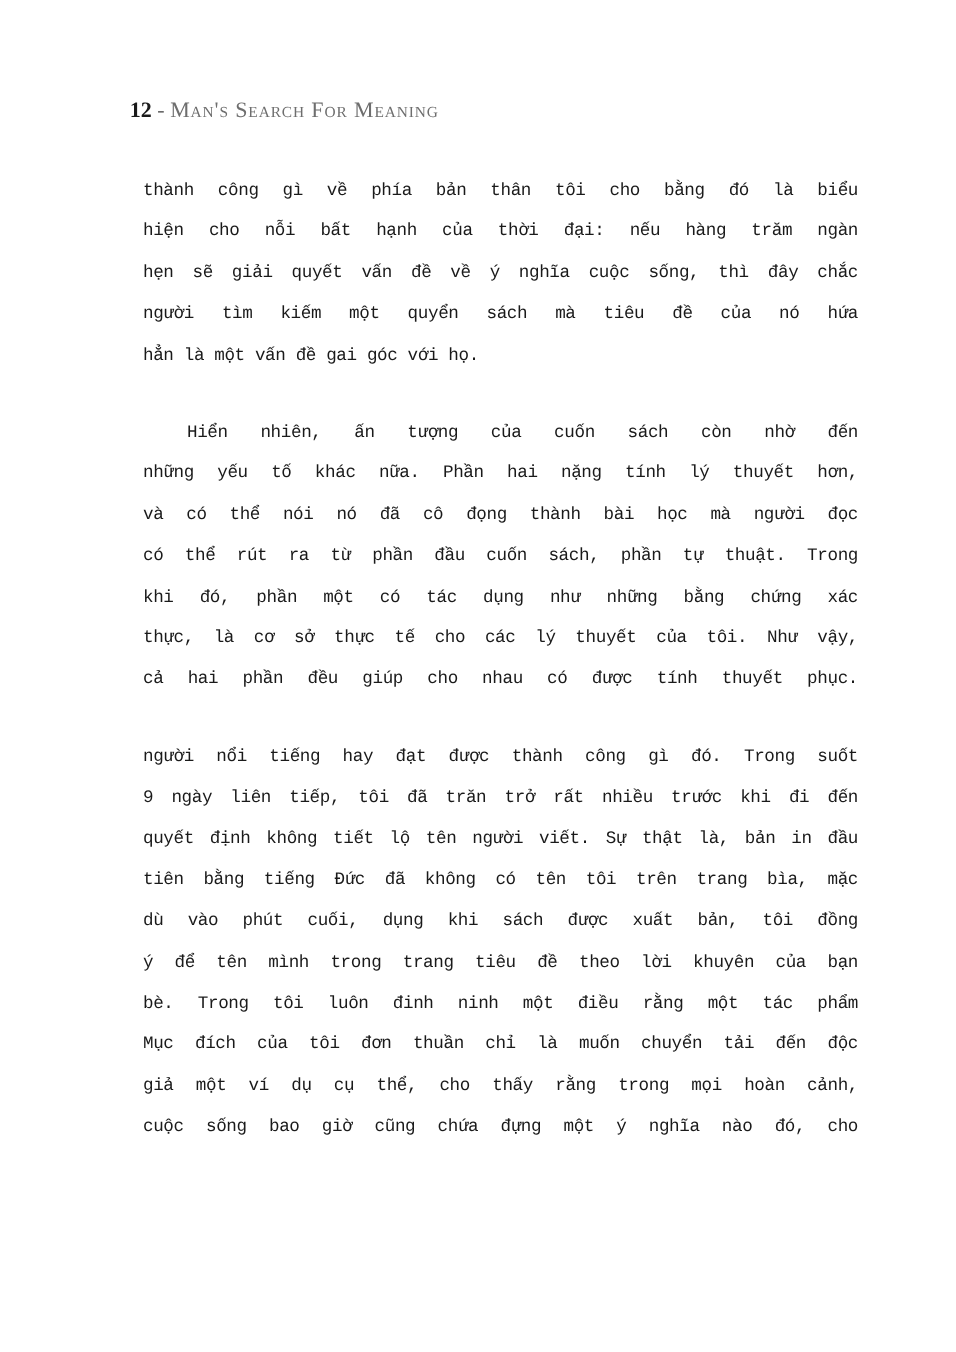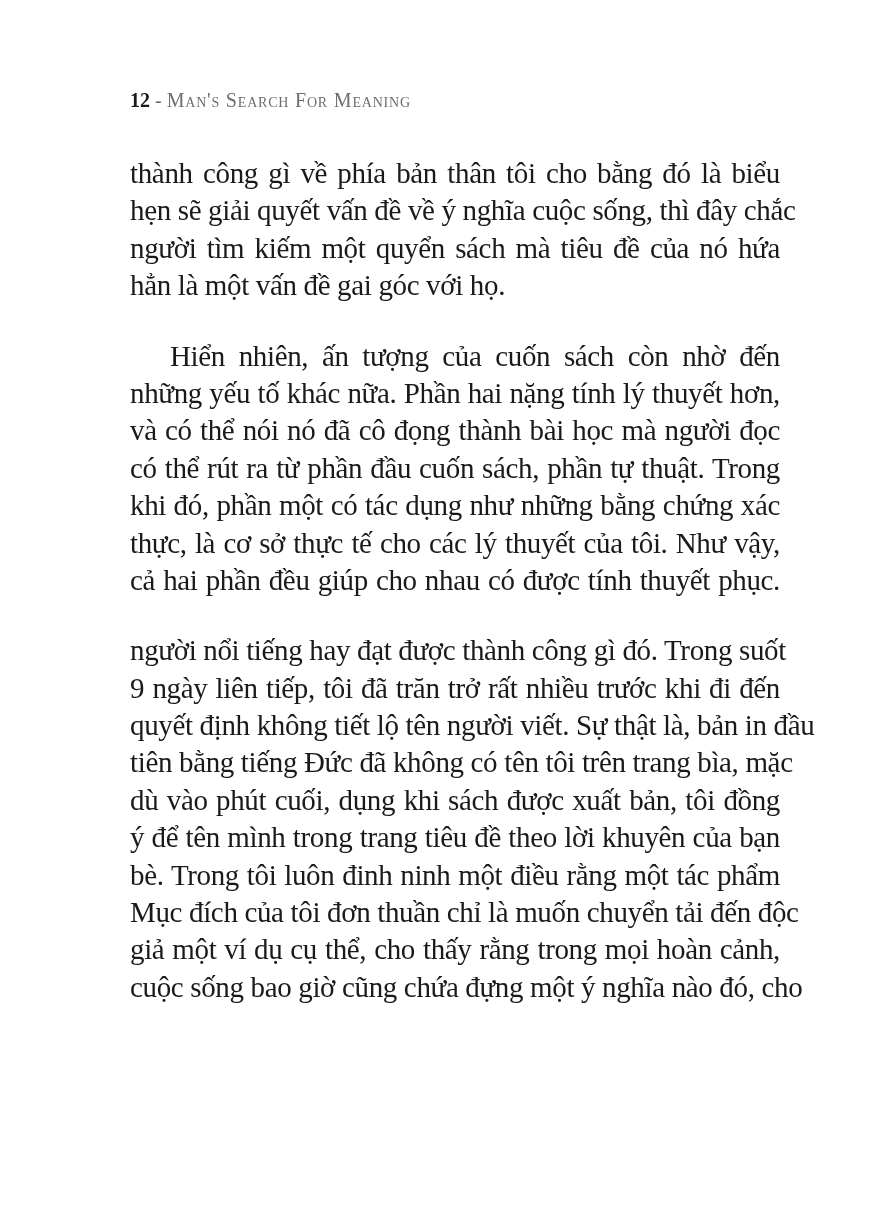--- a/index.html
+++ b/index.html
@@ -3,52 +3,54 @@
 <meta charset="utf-8">
 <style>
   html, body { margin:0; padding:0; }
   body {
     width:869px; height:1229px; background:#ffffff; overflow:hidden;
     position:relative;
     font-family:"Liberation Serif","DejaVu Serif",serif;
     color:#1a1a1a;
   }
   .running-head {
-    position:absolute; left:130px; top:86px;
+    position:absolute; left:118px; top:86px;
     font-size:20px; line-height:28px; white-space:nowrap;
   }
   .running-head .page-num { font-weight:bold; color:#1a1a1a; }
   .running-head .sep { color:#6a6a6a; }
   .running-head .book-title {
     color:#6e6e6e; font-variant:small-caps; letter-spacing:0.8px;
   }
   .body-text {
     position:absolute; left:130px; top:155px; width:650px;
   }
   .para { margin:0 0 0 0; }
   .para + .para { margin-top:33px; }
   .line {
     display:block; height:37.4px; line-height:37.4px;
-    font-size:29px; text-align:justify; text-align-last:justify;
+    font-size:16px; text-align:justify; text-align-last:justify;
     white-space:nowrap; overflow:visible;
     letter-spacing:-0.35px;
+    font-family:Liberation Mono, monospace;
   }
   .line.indent { padding-left:40px; }
   .line.last { text-align-last:left; }
 </style>
 </head>
 <body>
 
 <div class="running-head">
   <span class="page-num">12</span><span class="sep"> - </span><span class="book-title">Man's Search For Meaning</span>
 </div>
 
 <div class="body-text">
   <p class="para">
     <span class="line">thành công gì về phía bản thân tôi cho bằng đó là biểu</span>
+    <span class="line">hiện cho nỗi bất hạnh của thời đại: nếu hàng trăm ngàn</span>
     <span class="line">hẹn sẽ giải quyết vấn đề về ý nghĩa cuộc sống, thì đây chắc</span>
     <span class="line">người tìm kiếm một quyển sách mà tiêu đề của nó hứa</span>
     <span class="line last">hẳn là một vấn đề gai góc với họ.</span>
   </p>
   <p class="para">
     <span class="line indent">Hiển nhiên, ấn tượng của cuốn sách còn nhờ đến</span>
     <span class="line">những yếu tố khác nữa. Phần hai nặng tính lý thuyết hơn,</span>
     <span class="line">và có thể nói nó đã cô đọng thành bài học mà người đọc</span>
     <span class="line">có thể rút ra từ phần đầu cuốn sách, phần tự thuật. Trong</span>
     <span class="line">khi đó, phần một có tác dụng như những bằng chứng xác</span>

